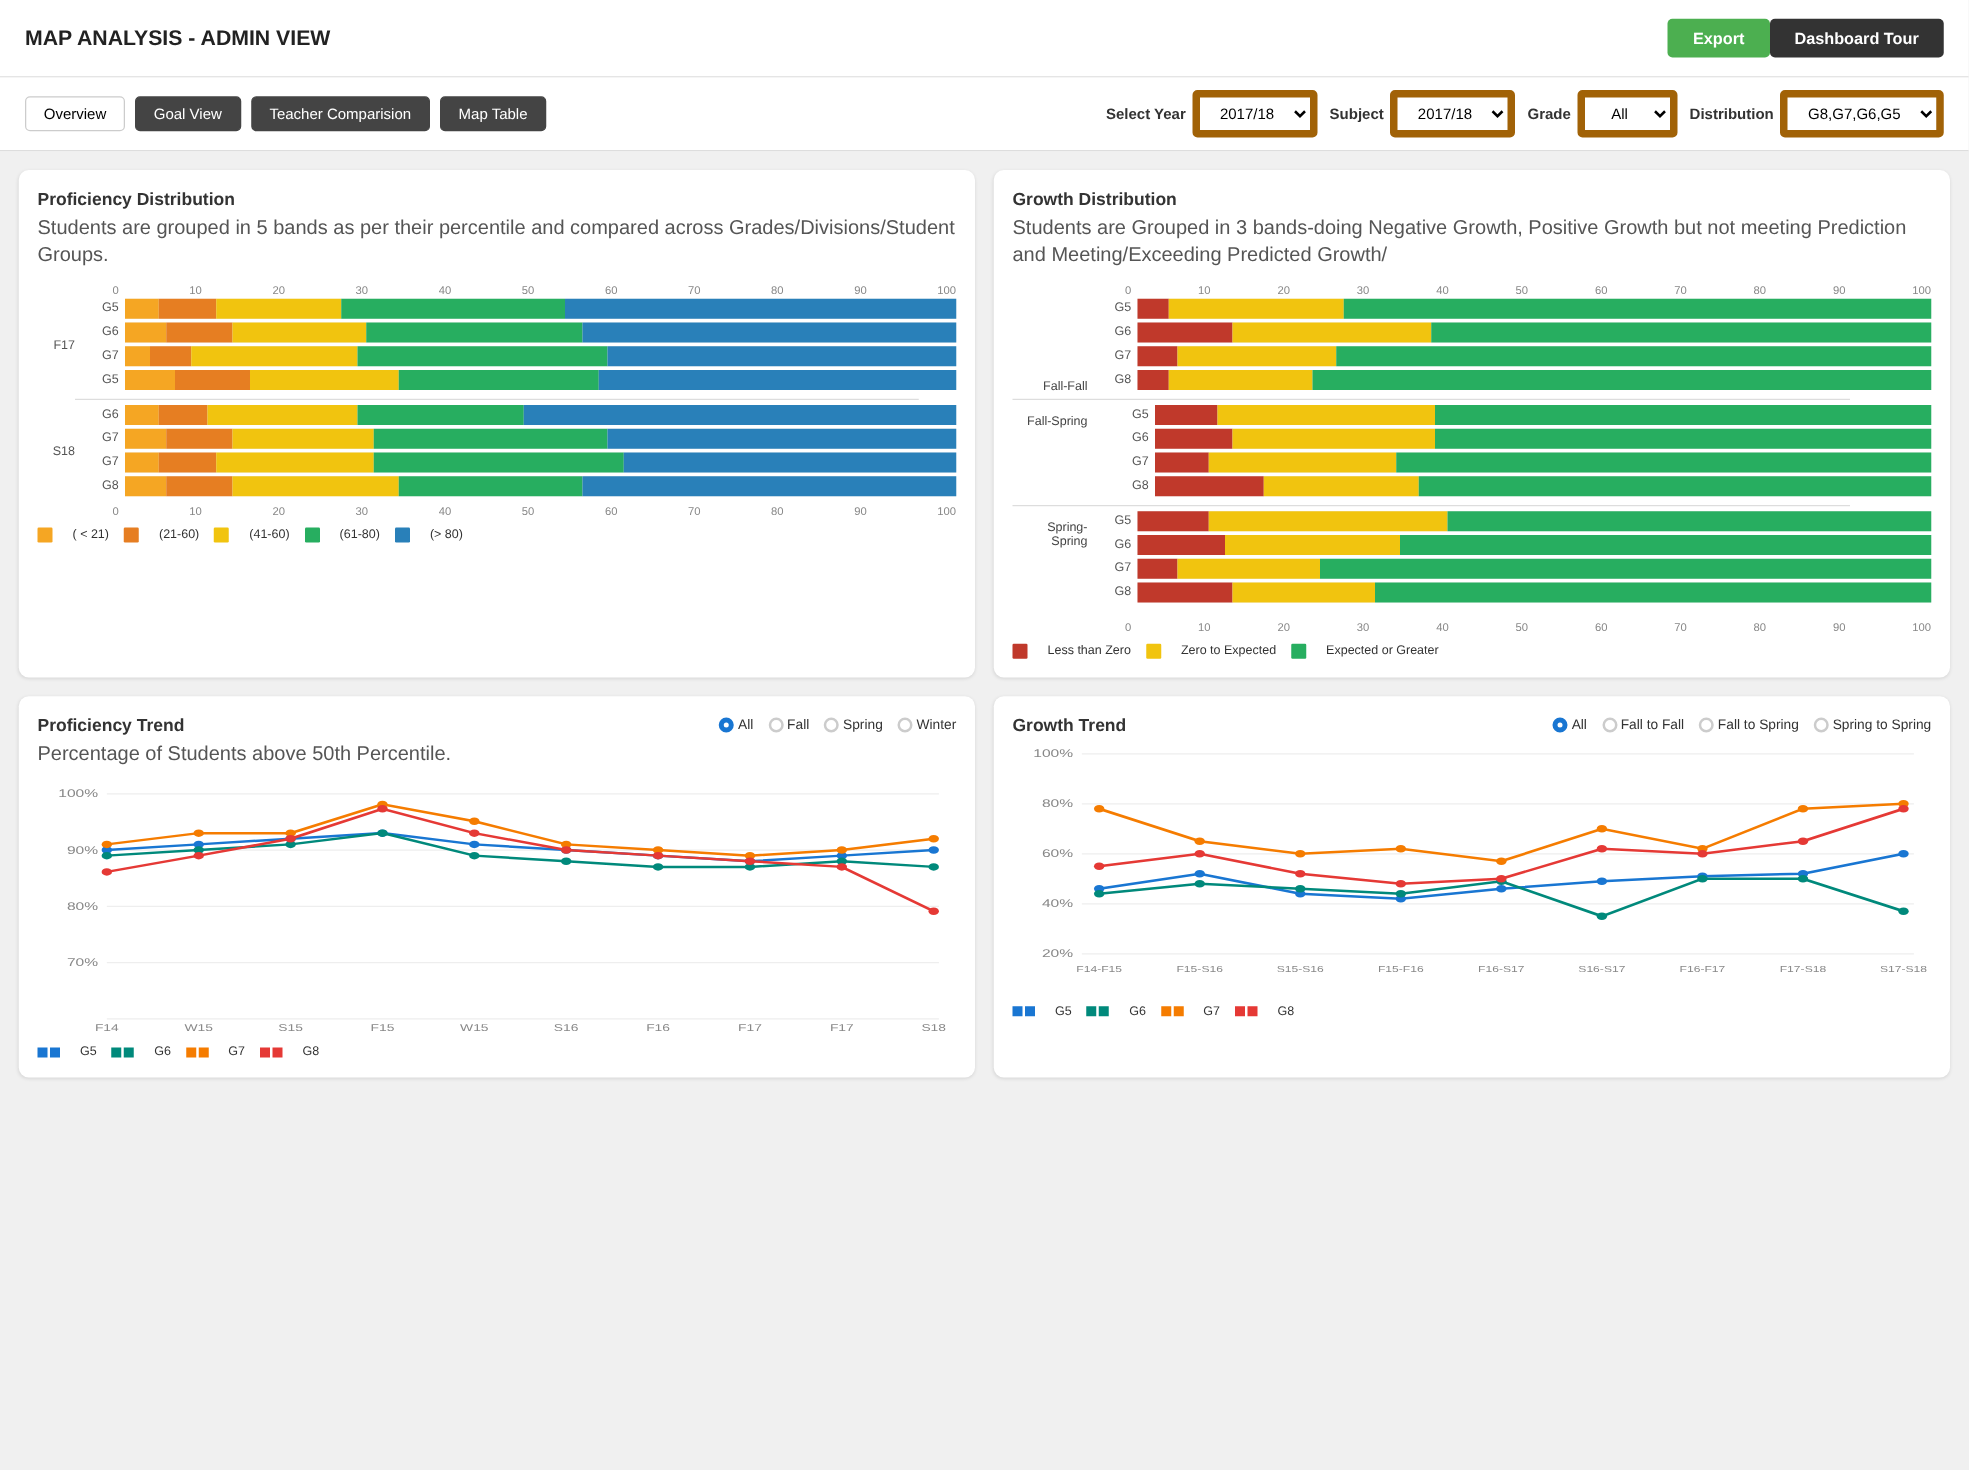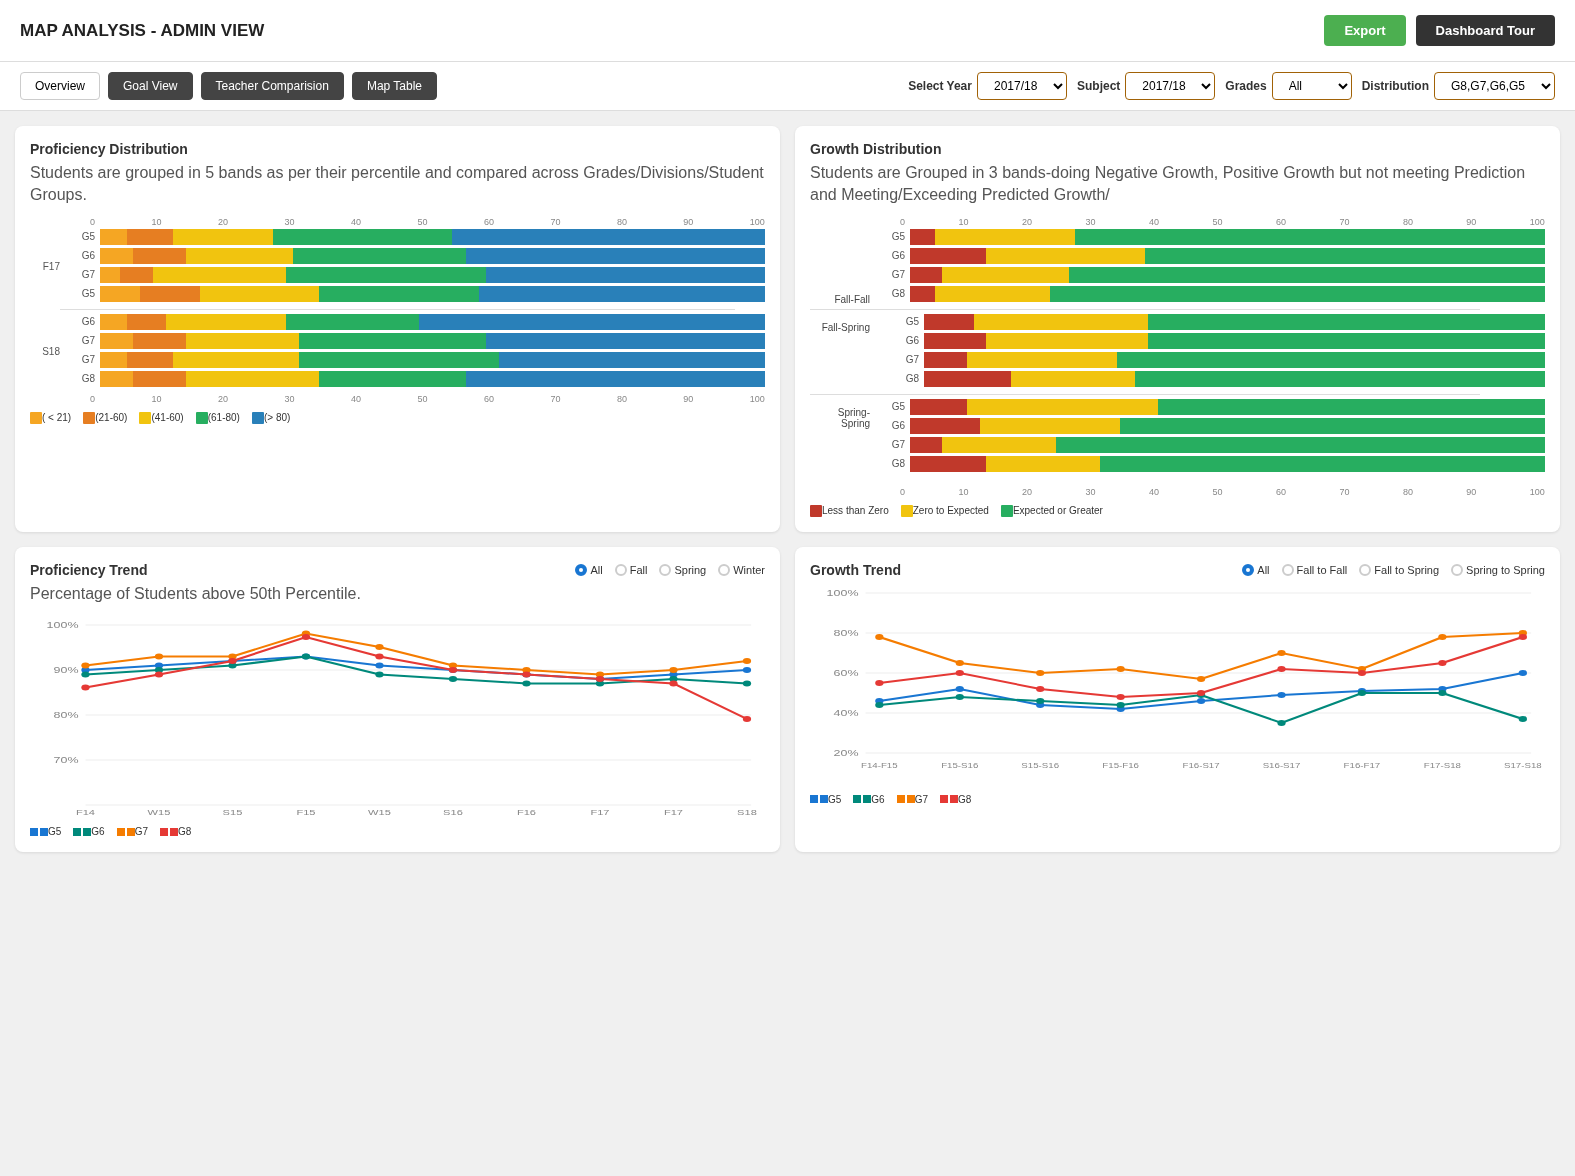--- a/index.html
+++ b/index.html
@@ -1,46 +1,46 @@
 <!DOCTYPE html>
 <html><head>
   <meta charset="utf-8">
   <style>
     * { box-sizing: border-box; margin: 0; padding: 0; }
     body { font-family: Arial, sans-serif; background: #f0f0f0; font-size: 12px; color: #333; }
     
     .header { background: #fff; padding: 15px 20px; display: flex; align-items: center; justify-content: space-between; border-bottom: 1px solid #ddd; }
     .page-title { font-size: 17px; font-weight: bold; color: #222; }
-    .header-buttons { display: flex; gap: 10px; }
+    .header-buttons { display: flex; }
     .btn-export { background: #4CAF50; color: #fff; border: none; padding: 8px 20px; border-radius: 4px; font-size: 13px; cursor: pointer; font-weight: bold; }
     .btn-tour { background: #333; color: #fff; border: none; padding: 8px 20px; border-radius: 4px; font-size: 13px; cursor: pointer; font-weight: bold; }
     
     .nav-bar { background: #fff; padding: 10px 20px; display: flex; align-items: center; gap: 8px; border-bottom: 1px solid #ddd; flex-wrap: wrap; }
     .nav-tab { padding: 6px 14px; border-radius: 4px; cursor: pointer; font-size: 12px; border: 1px solid #ccc; background: #fff; }
     .nav-tab.active { background: #444; color: #fff; border-color: #444; }
     .nav-filters { margin-left: auto; display: flex; align-items: center; gap: 10px; flex-wrap: wrap; }
     .filter-group { display: flex; align-items: center; gap: 5px; }
     .filter-label { font-size: 12px; font-weight: bold; color: #333; }
-    .filter-select { padding: 5px 12px; border: 1px solid #a16207; border-radius: 4px; font-size: 12px; background: #fff; min-width: 80px; }
+    .filter-select { padding: 5px 12px; border: 6px solid #a16207; border-radius: 4px; font-size: 12px; background: #fff; min-width: 80px; text-align: center; }
     
     .main-content { padding: 15px; display: grid; grid-template-columns: 1fr 1fr; grid-template-rows: auto auto; gap: 15px; }
     
     .card { background: #fff; border-radius: 8px; padding: 15px; box-shadow: 0 1px 3px rgba(0,0,0,0.1); }
     .card-title { font-size: 14px; font-weight: bold; margin-bottom: 5px; }
     .card-subtitle { font-size: 16px; color: #555; margin-bottom: 10px; line-height: 1.4; }
     
     
     .chart-container { position: relative; }
     .bar-row { display: flex; align-items: center; margin-bottom: 3px; }
     .bar-label { width: 30px; text-align: right; font-size: 10px; color: #555; margin-right: 5px; flex-shrink: 0; }
     .bar-track { flex: 1; height: 16px; display: flex; background: #eee; }
     .bar-segment { height: 100%; }
     
     .legend { display: flex; gap: 12px; margin-top: 8px; flex-wrap: wrap; }
-    .legend-item { display: flex; align-items: center; gap: 0; font-size: 10px; }
+    .legend-item { display: flex; align-items: center; gap: 16px; font-size: 10px; }
     .legend-color { width: 12px; height: 12px; border-radius: 1px; flex-shrink: 0; }
     
     
     .radio-group { display: flex; gap: 12px; align-items: center; margin-left: auto; }
     .radio-item { display: flex; align-items: center; gap: 3px; font-size: 11px; cursor: pointer; }
     .radio-dot { width: 12px; height: 12px; border-radius: 50%; border: 2px solid #ccc; display: flex; align-items: center; justify-content: center; }
     .radio-dot.active { border-color: #1976D2; background: #1976D2; }
     .radio-dot.active::after { content: ''; width: 4px; height: 4px; background: white; border-radius: 50%; }
     
     .trend-header { display: flex; align-items: center; margin-bottom: 5px; }
@@ -73,21 +73,21 @@
         <option>2017/18</option>
       </select>
     </div>
     <div class="filter-group">
       <span class="filter-label">Subject</span>
       <select class="filter-select">
         <option>2017/18</option>
       </select>
     </div>
     <div class="filter-group">
-      <span class="filter-label">Grades</span>
+      <span class="filter-label">Grade</span>
       <select class="filter-select">
         <option>All</option>
       </select>
     </div>
     <div class="filter-group">
       <span class="filter-label">Distribution</span>
       <select class="filter-select" style="min-width:120px">
         <option>G8,G7,G6,G5</option>
       </select>
     </div>

